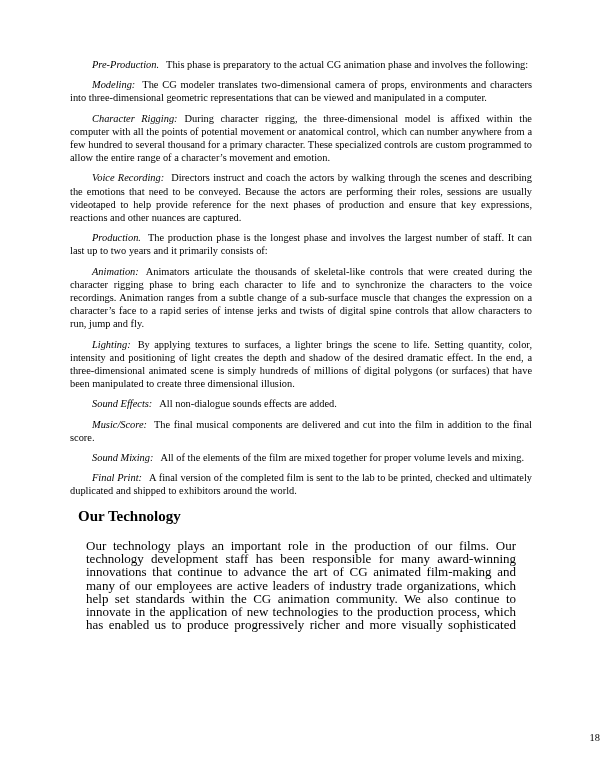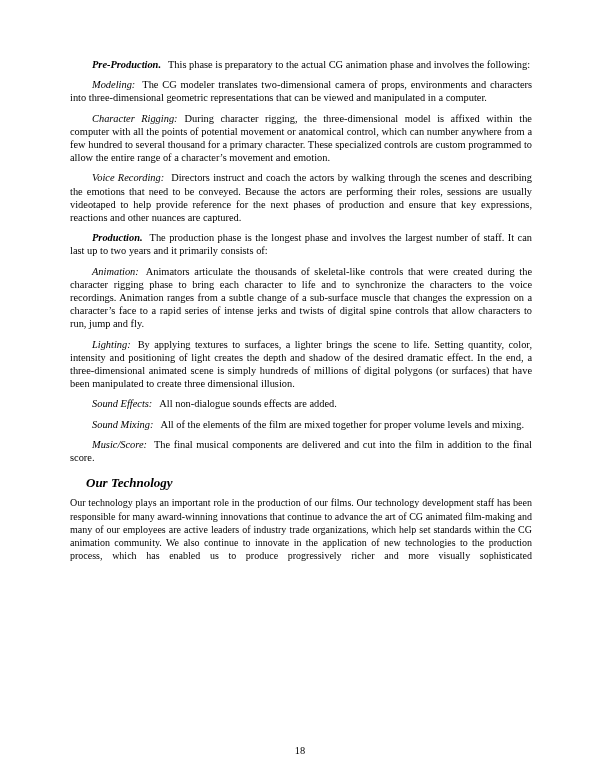--- a/index.html
+++ b/index.html
@@ -19,46 +19,44 @@
     top: 58px;
   }
   p.para {
     margin: 0 0 7px 0;
     text-align: justify;
     text-indent: 22px;
     font-size: 10.4px;
     line-height: 13.2px;
   }
   p.para .lead { padding-right: 7px; }
-  .lead.bi { font-weight: bold; font-style: italic; }
+  .lead.bi { font-weight: normal; font-style: italic; }
   .lead.it { font-style: italic; margin-top: 44px; }
   h2.section-heading {
-    font-size: 13px;
+    font-size: 15px;
     line-height: 13.2px;
     font-weight: bold;
-    margin: 12px 0 7px 16px;
+    margin: 12px 0 7px 8px;
     text-indent: 0;
-    font-style: italic;
   }
   p.closing {
-    margin: 0;
+    margin: 16px;
     text-align: justify;
     text-align-last: justify;
     text-indent: 0;
-    font-size: 10px;
+    font-size: 13px;
     line-height: 13.2px;
   }
   .page-number {
     position: absolute;
     left: 0;
     right: 0;
     top: 732px;
-    text-align: center;
+    text-align: right;
     font-size: 10.4px;
-    margin-top: 13px;
   }
 </style>
 </head>
 <body>
 
 <div class="page">
   <div class="text-block">
 
     <p class="para"><span class="lead bi">Pre-Production.</span><span>This phase is preparatory to the actual CG animation phase and involves the following:</span></p>
 
@@ -71,25 +69,26 @@
     <p class="para"><span class="lead bi">Production.</span><span>The production phase is the longest phase and involves the largest number of staff. It can last up to two years and it primarily consists of:</span></p>
 
 
     <p class="para"><span class="lead it">Animation:</span><span>Animators articulate the thousands of skeletal-like controls that were created during the character rigging phase to bring each character to life and to synchronize the characters to the voice recordings. Animation ranges from a subtle change of a sub-surface muscle that changes the expression on a character’s face to a rapid series of intense jerks and twists of digital spine controls that allow characters to run, jump and fly.</span></p>
 
     <p class="para"><span class="lead it">Lighting:</span><span>By applying textures to surfaces, a lighter brings the scene to life. Setting quantity, color, intensity and positioning of light creates the depth and shadow of the desired dramatic effect. In the end, a three-dimensional animated scene is simply hundreds of millions of digital polygons (or surfaces) that have been manipulated to create three dimensional illusion.</span></p>
 
 
     <p class="para"><span class="lead it">Sound Effects:</span><span>All non-dialogue sounds effects are added.</span></p>
 
+    <p class="para"><span class="lead it">Music/Score:</span><span>The final musical components are delivered and cut into the film in addition to the final score.</span></p>
+
     <p class="para"><span class="lead it">Sound Mixing:</span><span>All of the elements of the film are mixed together for proper volume levels and mixing.</span></p>
 
-    <p class="para"><span class="lead it">Music/Score:</span><span>The final musical components are delivered and cut into the film in addition to the final score.</span></p>
 
-
+    <p class="para"><span class="lead it">Final Print:</span><span>A final version of the completed film is sent to the lab to be printed, checked and ultimately duplicated and shipped to exhibitors around the world.</span></p>
 
     <h2 class="section-heading">Our Technology</h2>
 
     <p class="closing">Our technology plays an important role in the production of our films. Our technology development staff has been responsible for many award-winning innovations that continue to advance the art of CG animated film-making and many of our employees are active leaders of industry trade organizations, which help set standards within the CG animation community. We also continue to innovate in the application of new technologies to the production process, which has enabled us to produce progressively richer and more visually sophisticated</p>
 
   </div>
 
   <div class="page-number">18</div>
 </div>
 

